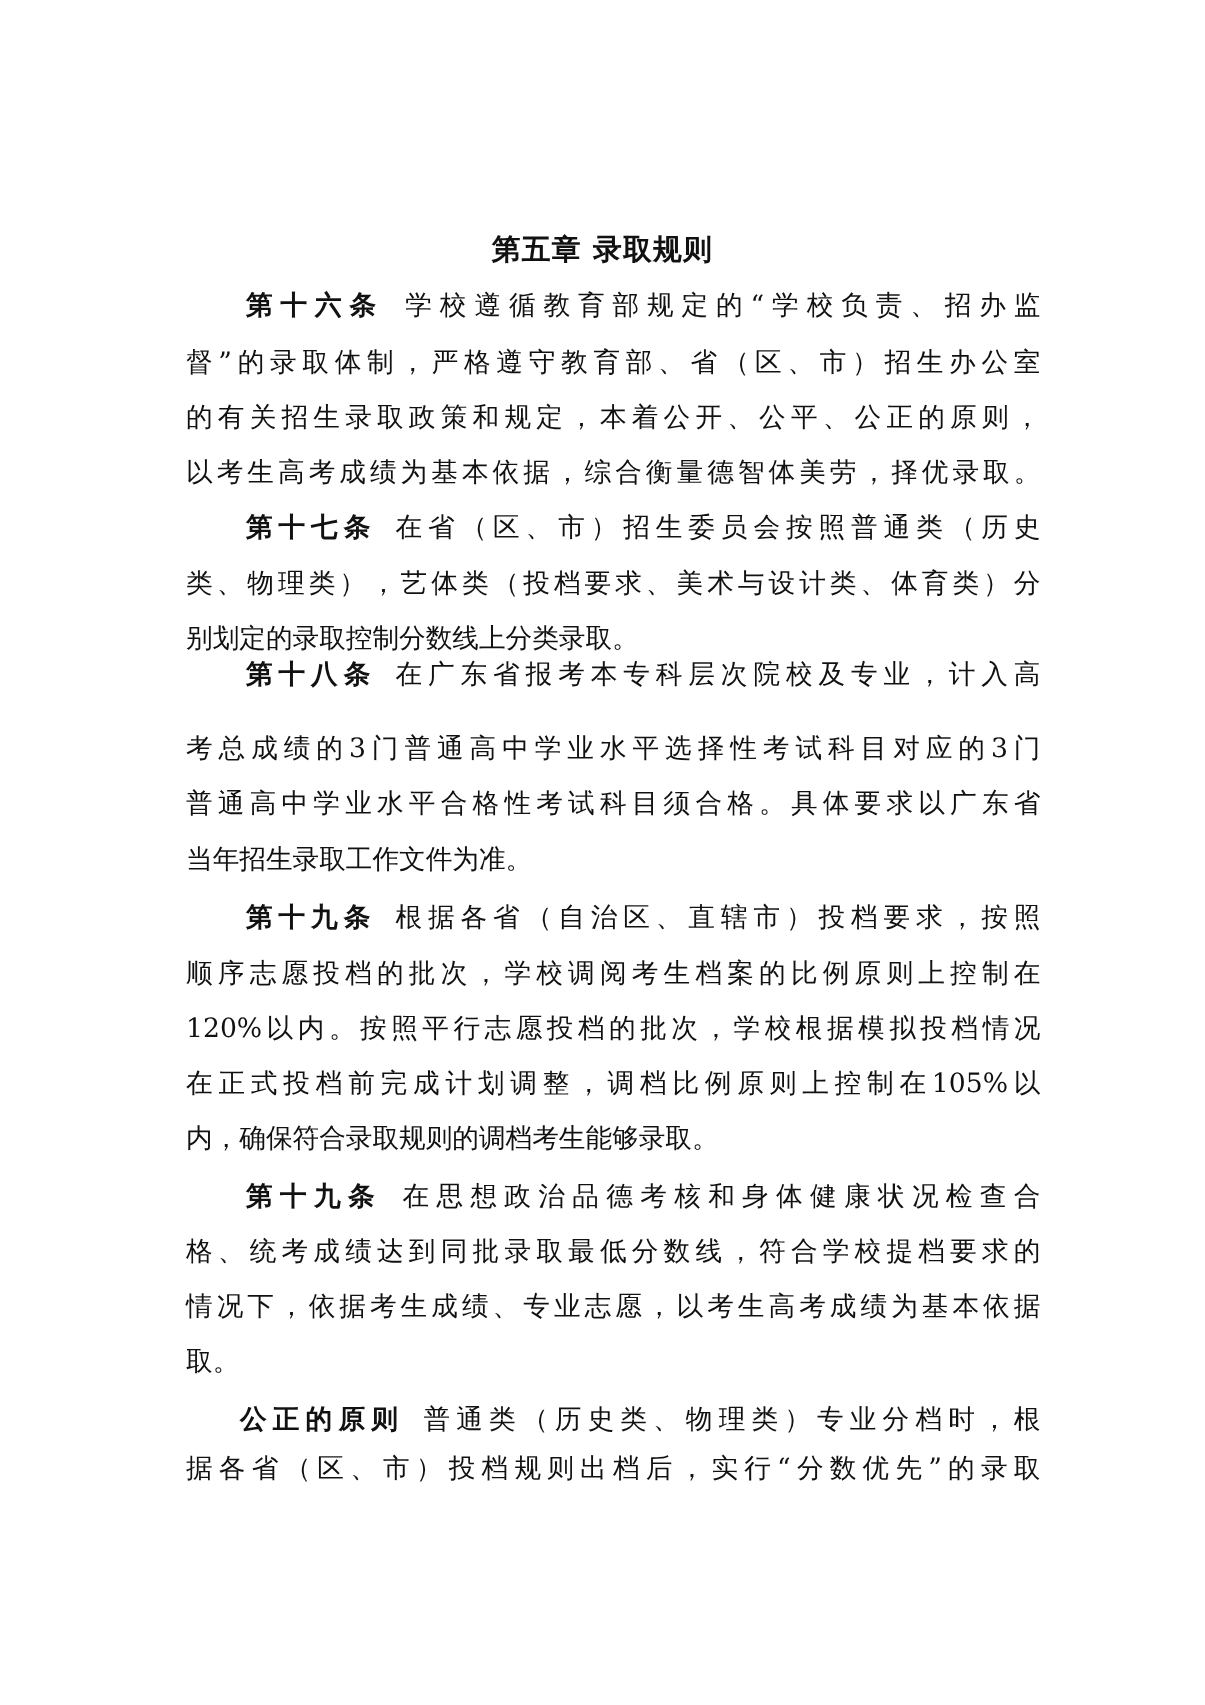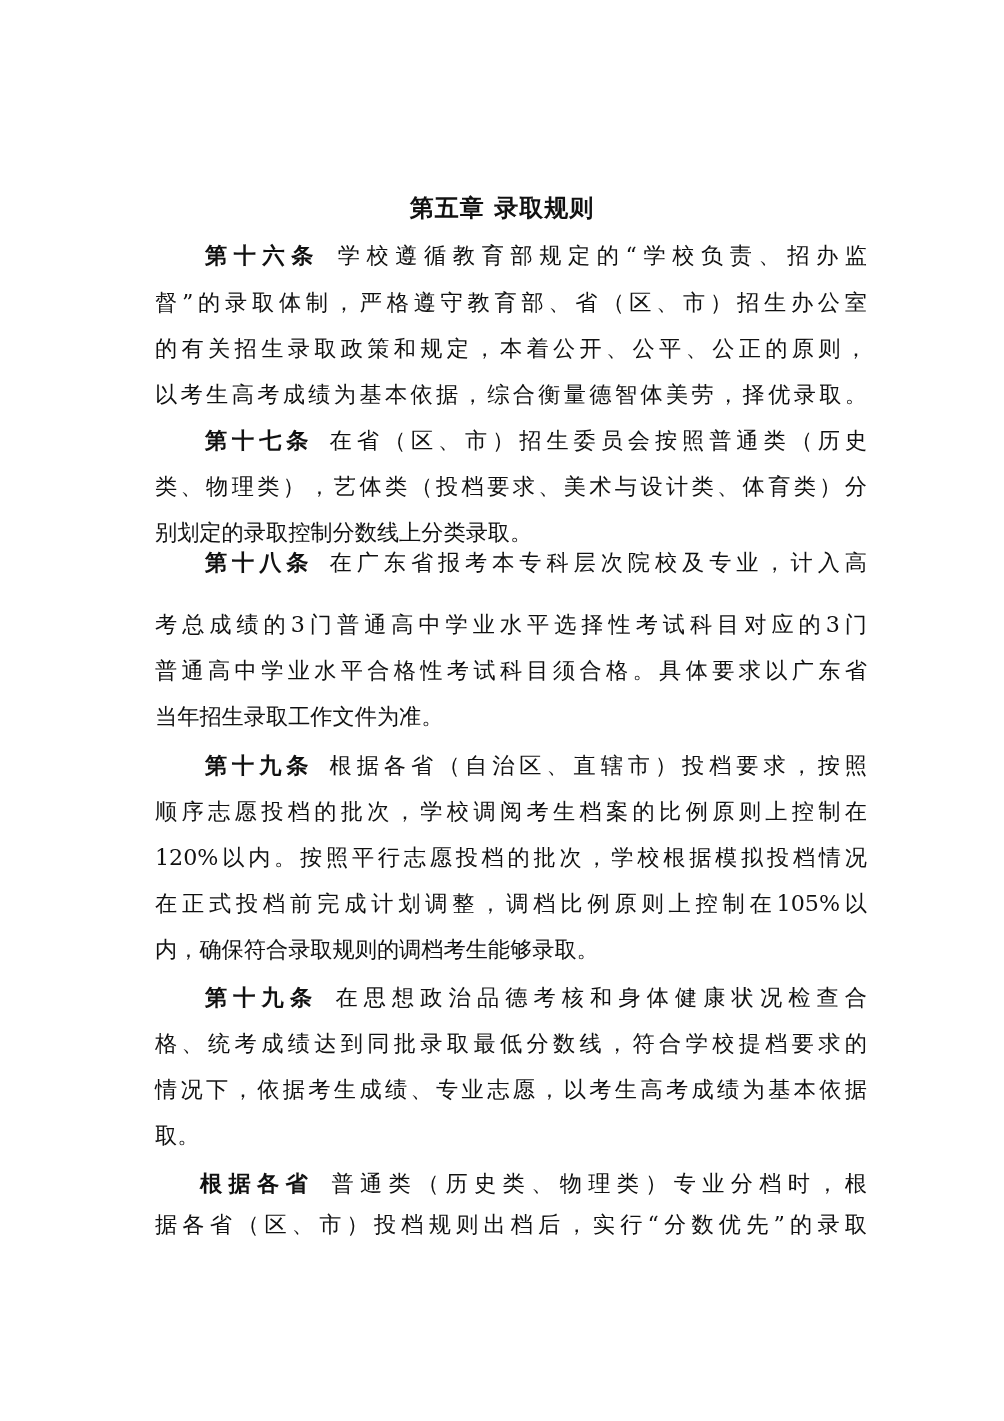--- a/index.html
+++ b/index.html
@@ -38,15 +38,15 @@
   <div class="line" style="top:796px">顺序志愿投档的批次，学校调阅考生档案的比例原则上控制在</div>
   <div class="line" style="top:842px">120%以内。按照平行志愿投档的批次，学校根据模拟投档情况</div>
   <div class="line" style="top:888px">在正式投档前完成计划调整，调档比例原则上控制在105%以</div>
   <div class="line last" style="top:934px">内，确保符合录取规则的调档考生能够录取。</div>
 
   <div class="line indent" style="top:982px"><span class="art">第十九条</span> <span>在思想政治品德考核和身体健康状况检查合</span></div>
   <div class="line" style="top:1028px">格、统考成绩达到同批录取最低分数线，符合学校提档要求的</div>
   <div class="line" style="top:1074px">情况下，依据考生成绩、专业志愿，以考生高考成绩为基本依据</div>
   <div class="line last" style="top:1120px">取。</div>
 
-  <div class="line indent" style="top:1168px; left:200px; width:667px"><span class="art">根据各省</span> <span>普通类（历史类、物理类）专业分档时，根</span></div>
+  <div class="line indent" style="top:1168px; left:200px; width:667px"><span class="art">公正的原则</span> <span>普通类（历史类、物理类）专业分档时，根</span></div>
   <div class="line" style="top:1209px">据各省（区、市）投档规则出档后，实行“分数优先”的录取</div>
 </div>
 
 </body></html>

